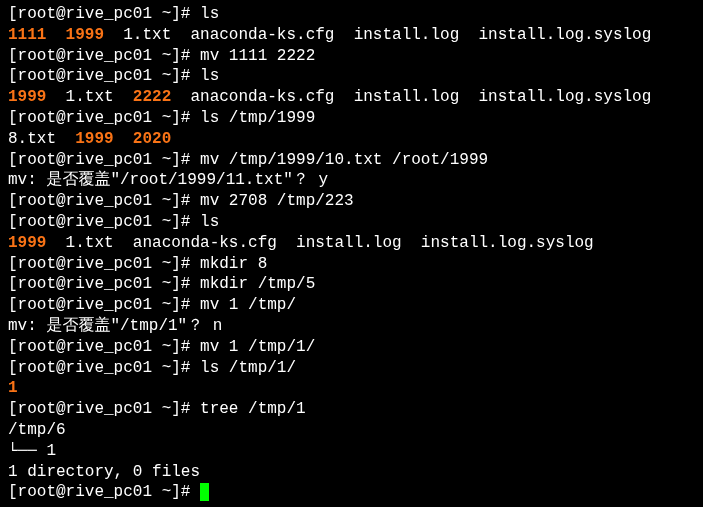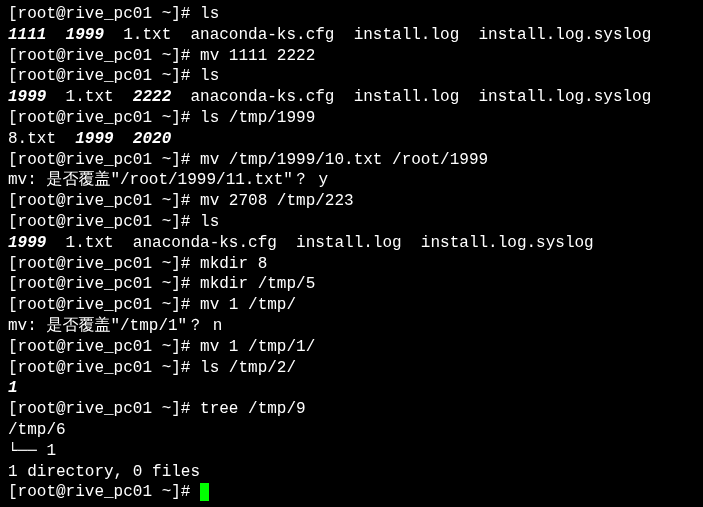--- a/index.html
+++ b/index.html
@@ -12,23 +12,22 @@
       color: #ffffff;
       width: 703px;
       height: 507px;
       box-sizing: border-box;
       overflow: hidden;
     }
     .line {
       white-space: pre;
     }
     .dir {
-      color: #ffffff;
+      color: #f97316;
       font-weight: bold;
-      font-style: italic;
     }
     .cursor {
       display: inline-block;
       width: 9px;
       height: 18px;
       background: #00ff00;
       vertical-align: middle;
     }
     .tree-branch {
       color: #ffffff;
@@ -64,25 +63,25 @@
 <div class="line"><span>[root@rive_pc01 ~]# </span><span>mkdir 8</span></div>
 
 <div class="line"><span>[root@rive_pc01 ~]# </span><span>mkdir /tmp/5</span></div>
 
 <div class="line"><span>[root@rive_pc01 ~]# </span><span>mv 1 /tmp/</span></div>
 
 <div class="line">mv: 是否覆盖"/tmp/1"？ n</div>
 
 <div class="line"><span>[root@rive_pc01 ~]# </span><span>mv 1 /tmp/1/</span></div>
 
-<div class="line"><span>[root@rive_pc01 ~]# </span><span>ls /tmp/2/</span></div>
+<div class="line"><span>[root@rive_pc01 ~]# </span><span>ls /tmp/1/</span></div>
 
 <div class="line" id="l19"><span class="dir">1</span></div>
 
-<div class="line"><span>[root@rive_pc01 ~]# </span><span>tree /tmp/9</span></div>
+<div class="line"><span>[root@rive_pc01 ~]# </span><span>tree /tmp/1</span></div>
 
 <div class="line">/tmp/6</div>
 
 <div class="line tree-branch">└── 1</div>
 
 <div class="line"></div>
 
 <div class="line">1 directory, 0 files</div>
 
 <div class="line"><span>[root@rive_pc01 ~]# </span><span class="cursor"></span></div>

